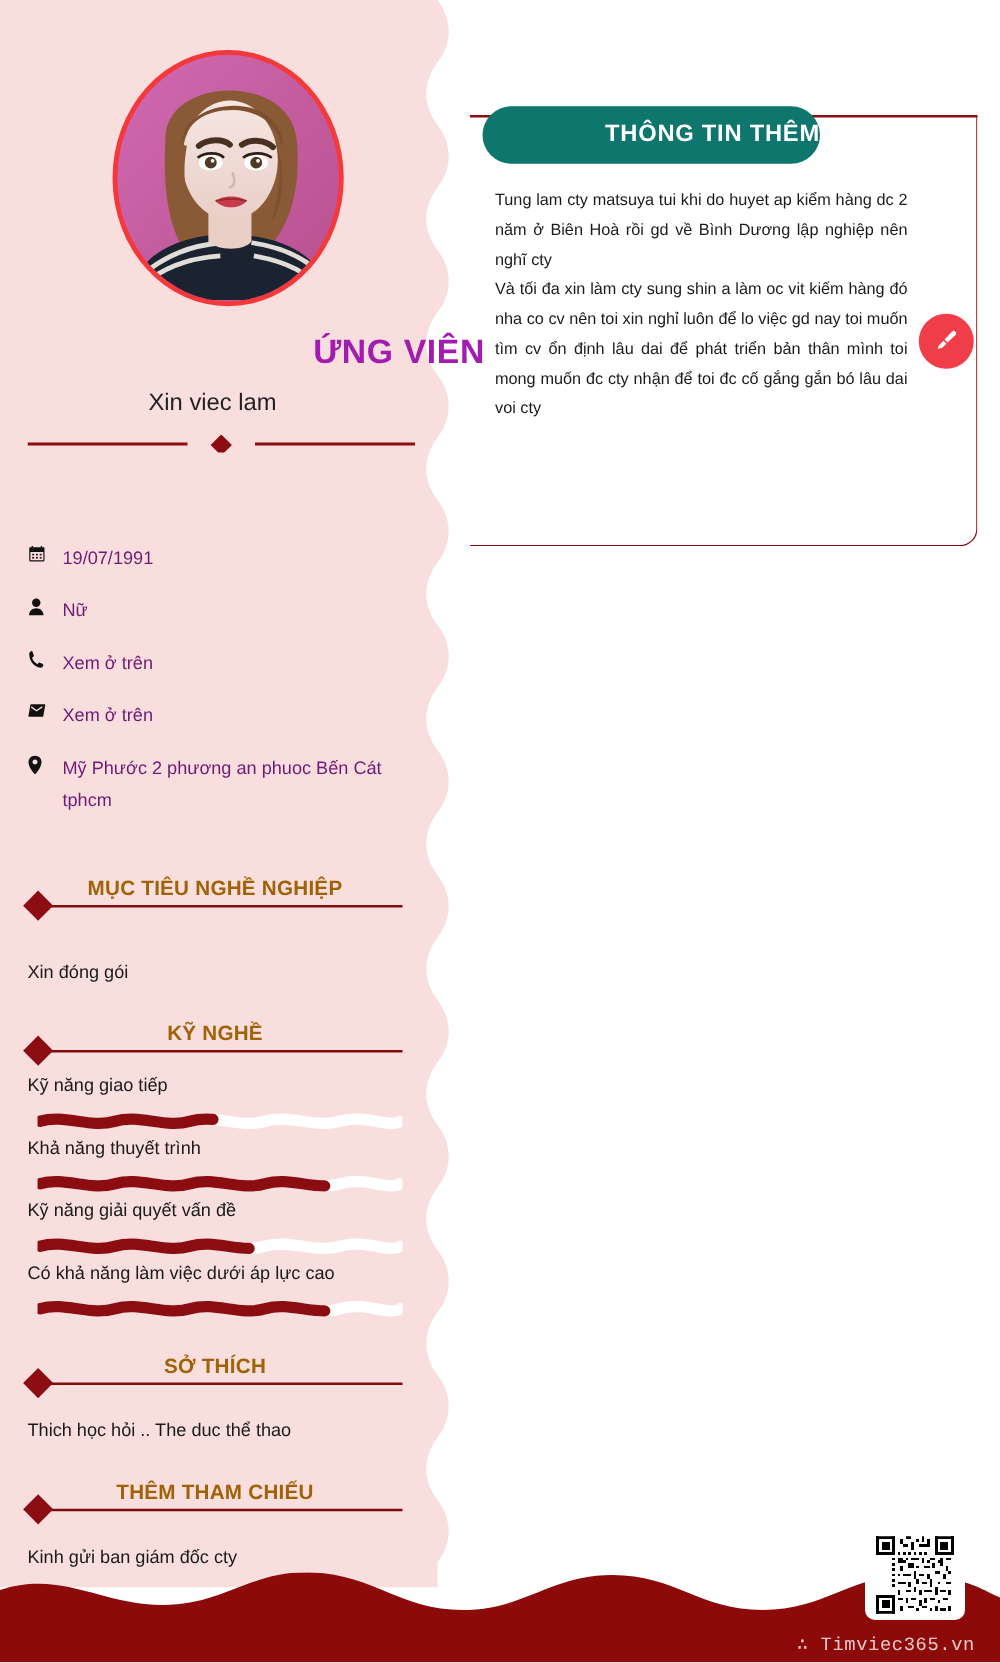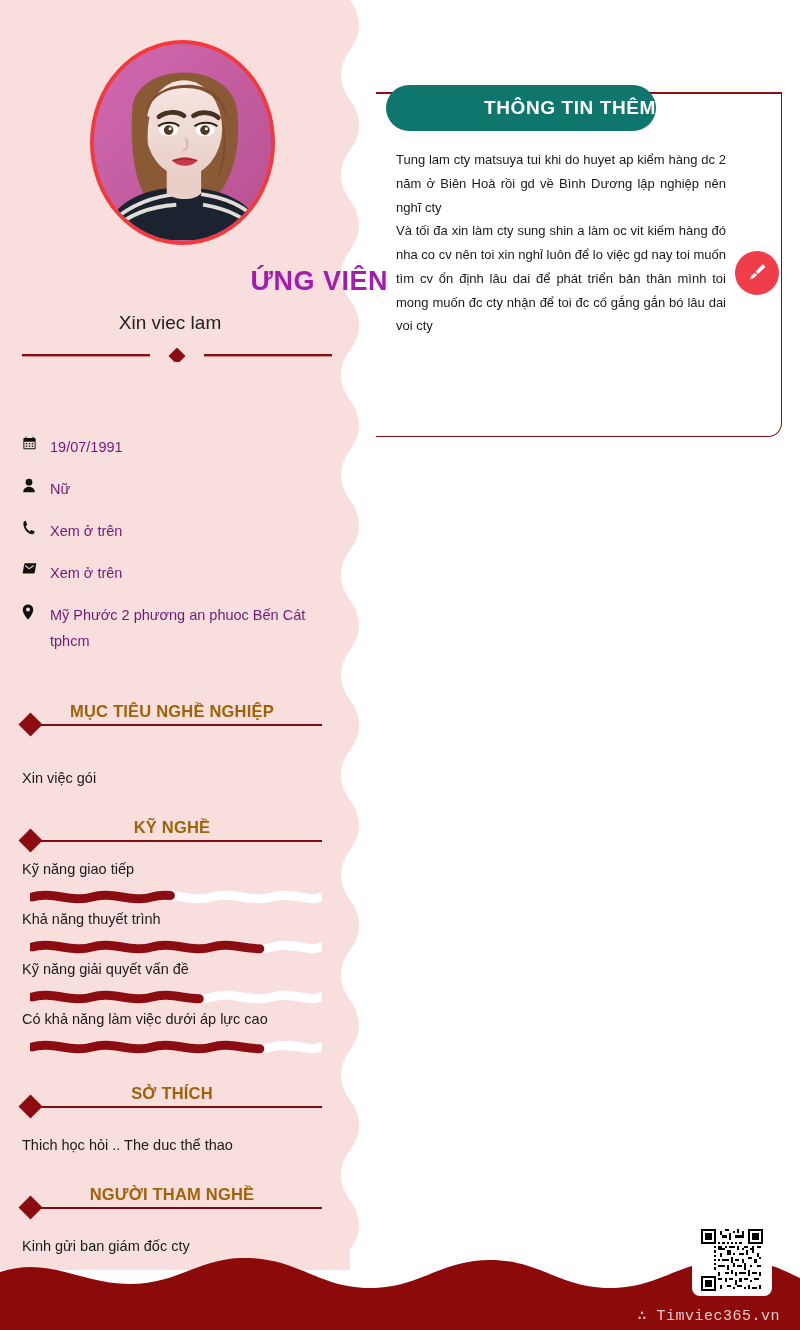--- a/index.html
+++ b/index.html
@@ -385,21 +385,21 @@
       <span class="contact-txt">Mỹ Phước 2 phương an phuoc Bến Cát tphcm</span>
     </div>
 
   </div>
 
   <div class="section-head" style="top:702px;">
     <div class="sh-line"></div>
     <div class="sh-diamond"></div>
     <div class="sh-text">MỤC TIÊU NGHỀ NGHIỆP</div>
   </div>
-  <div class="section-body" style="top:768px;">Xin việc gói</div>
+  <div class="section-body" style="top:768px;">Xin đóng gói</div>
 
   <div class="section-head" style="top:818px;">
     <div class="sh-line"></div>
     <div class="sh-diamond"></div>
     <div class="sh-text">KỸ NGHỀ</div>
   </div>
 
   <div class="skill-label" style="top:861px;">Kỹ năng giao tiếp</div>
   <svg class="skill-bar" style="top:888px;" viewBox="0 0 292 18">
     <path d="M2,9 C22,3 42,15 62,9 C82,3 102,15 122,9 C142,3 162,15 182,9 C202,3 222,15 242,9 C262,3 282,15 290,9" stroke="#ffffff" stroke-width="9" fill="none" stroke-linecap="round"></path>
@@ -427,21 +427,21 @@
   <div class="section-head" style="top:1084px;">
     <div class="sh-line"></div>
     <div class="sh-diamond"></div>
     <div class="sh-text">SỞ THÍCH</div>
   </div>
   <div class="section-body" style="top:1135px;">Thich học hỏi .. The duc thể thao</div>
 
   <div class="section-head" style="top:1185px;">
     <div class="sh-line"></div>
     <div class="sh-diamond"></div>
-    <div class="sh-text">NGƯỜI THAM NGHỀ</div>
+    <div class="sh-text">THÊM THAM CHIẾU</div>
   </div>
   <div class="section-body" style="top:1236px;">Kinh gửi ban giám đốc cty</div>
 
 </div>
 
 <div id="right-panel-topline"></div>
 <div id="right-panel"></div>
 
 <div id="right-badge">
   <span>THÔNG TIN THÊM</span>

